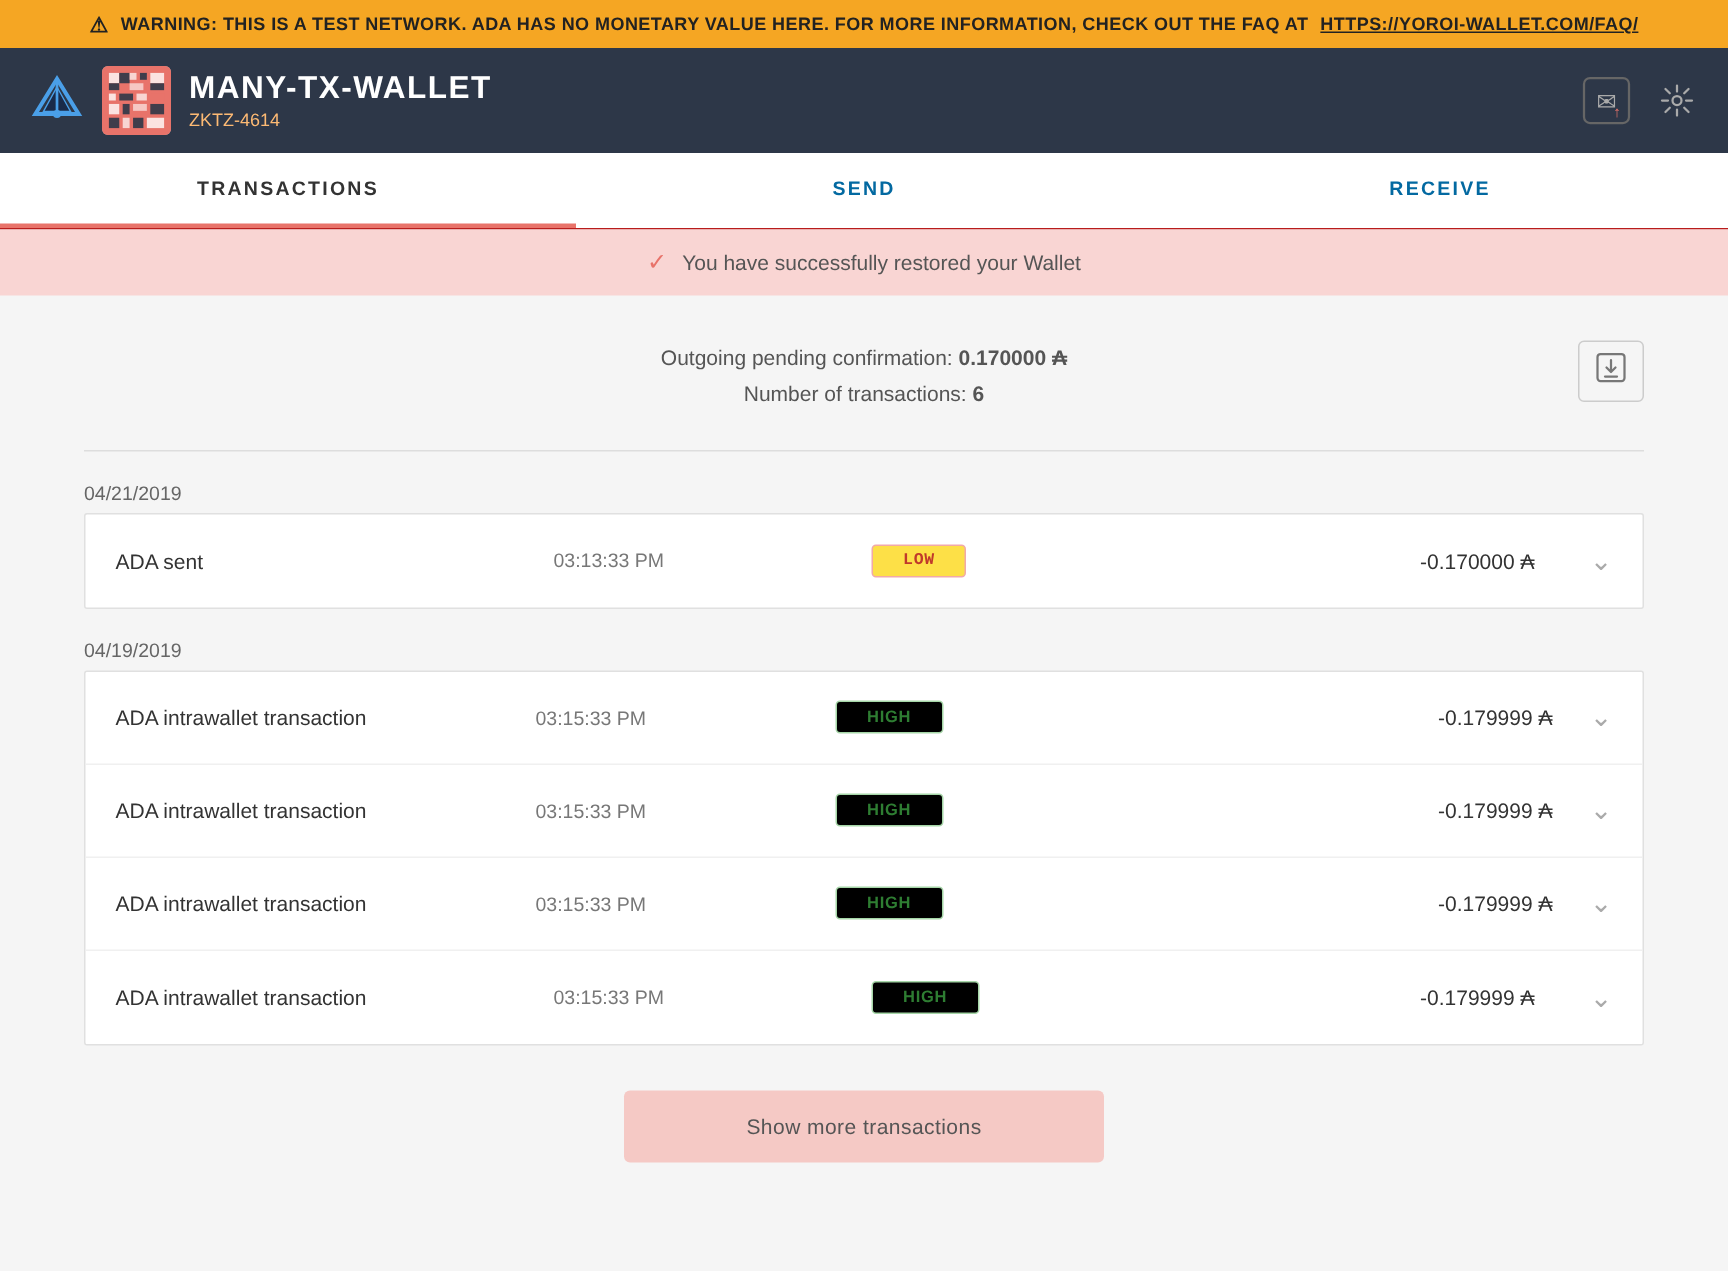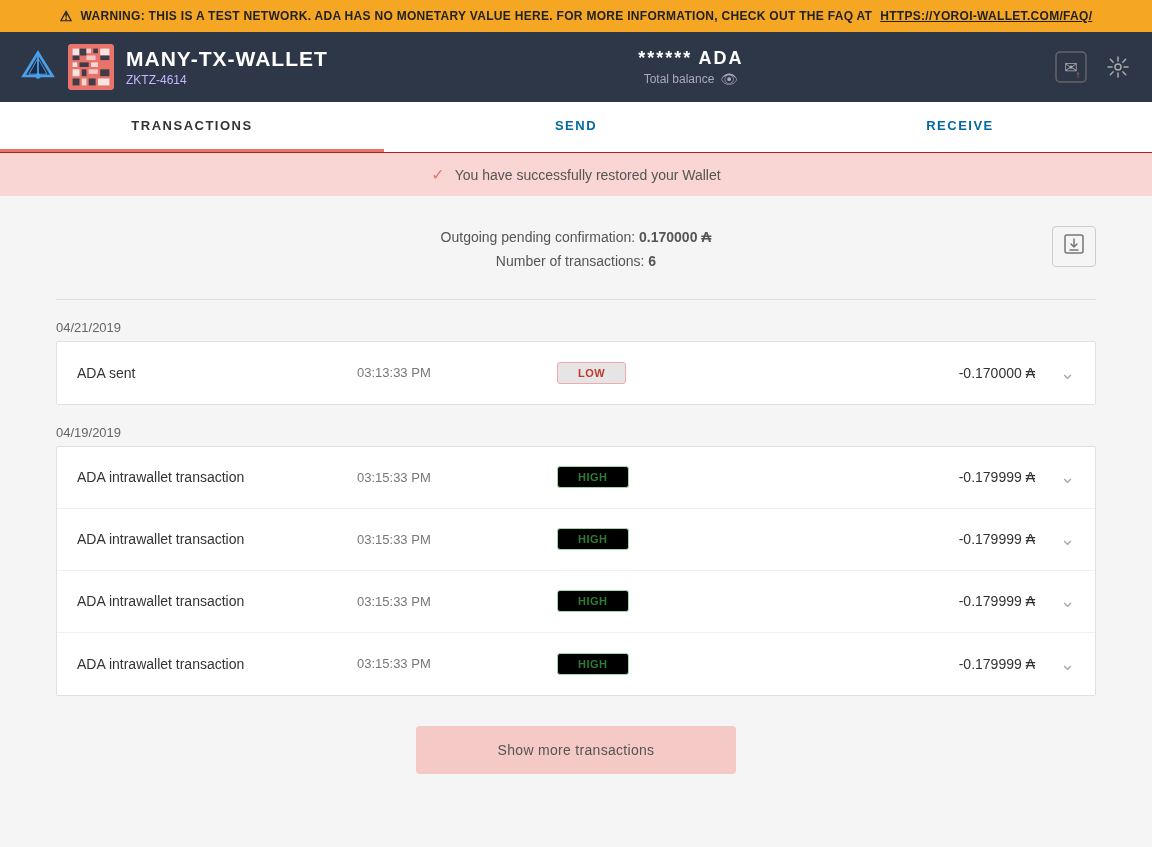--- a/index.html
+++ b/index.html
@@ -62,21 +62,21 @@
     .wallet-info {
       color: white;
     }
     .wallet-name {
       font-size: 21px;
       font-weight: 700;
       letter-spacing: 1px;
     }
     .wallet-id {
       font-size: 12px;
-      color: #c4b5fd;
+      color: #fdba74;
       margin-top: 2px;
     }
     .header-center {
       text-align: center;
       color: white;
     }
     .balance-amount {
       font-size: 18px;
       font-weight: 600;
       letter-spacing: 2px;
@@ -197,20 +197,21 @@
       background: #fff;
       display: flex;
       align-items: center;
       padding: 0 20px;
       height: 62px;
       border-bottom: 1px solid #f0f0f0;
       cursor: pointer;
     }
     .tx-row:last-child {
       border-bottom: none;
+      gap: 12px;
     }
     .tx-type {
       flex: 0 0 280px;
       font-size: 14px;
       color: #333;
       font-weight: 500;
     }
     .tx-time {
       flex: 0 0 200px;
       font-size: 13px;
@@ -222,23 +223,24 @@
     .badge {
       display: inline-block;
       padding: 4px 20px;
       border-radius: 3px;
       font-size: 11px;
       font-weight: 700;
       letter-spacing: 0.5px;
       text-transform: uppercase;
     }
     .badge.low {
-      background: #e5e5e5;
+      background: #fde047;
       color: #c0392b;
       border: 1px solid #f1a9a9;
+      font-family: Liberation Mono, monospace;
     }
     .badge.high {
       background: #000000;
       color: #2e7d32;
       border: 1px solid #a5d6a7;
     }
     .tx-amount {
       flex: 1;
       text-align: right;
       font-size: 14px;
@@ -324,27 +326,20 @@
         <rect x="18" y="30" width="6" height="6" fill="#2d3748" opacity="0.9"></rect>
         <rect x="26" y="30" width="10" height="6" fill="#fff" opacity="0.8"></rect>
       </svg>
     </div>
     <div class="wallet-info">
       <div class="wallet-name">MANY-TX-WALLET</div>
       <div class="wallet-id">ZKTZ-4614</div>
     </div>
   </div>
 
-  <div class="header-center">
-    <div class="balance-amount">****** ADA</div>
-    <div class="balance-label">
-      <span>Total balance</span>
-      <span class="eye-icon">👁</span>
-    </div>
-  </div>
 
   <div class="header-right">
     <div class="header-icon-btn">
       <svg width="34" height="34" viewBox="0 0 34 34" fill="none">
         <rect x="2" y="2" width="30" height="30" rx="4" stroke="#666" stroke-width="1.5"></rect>
         <text x="17" y="23" text-anchor="middle" fill="#aaa" font-size="16">✉</text>
         <text x="24" y="28" text-anchor="middle" fill="#e8736a" font-size="10">↑</text>
       </svg>
     </div>
     <div class="header-icon-btn">

